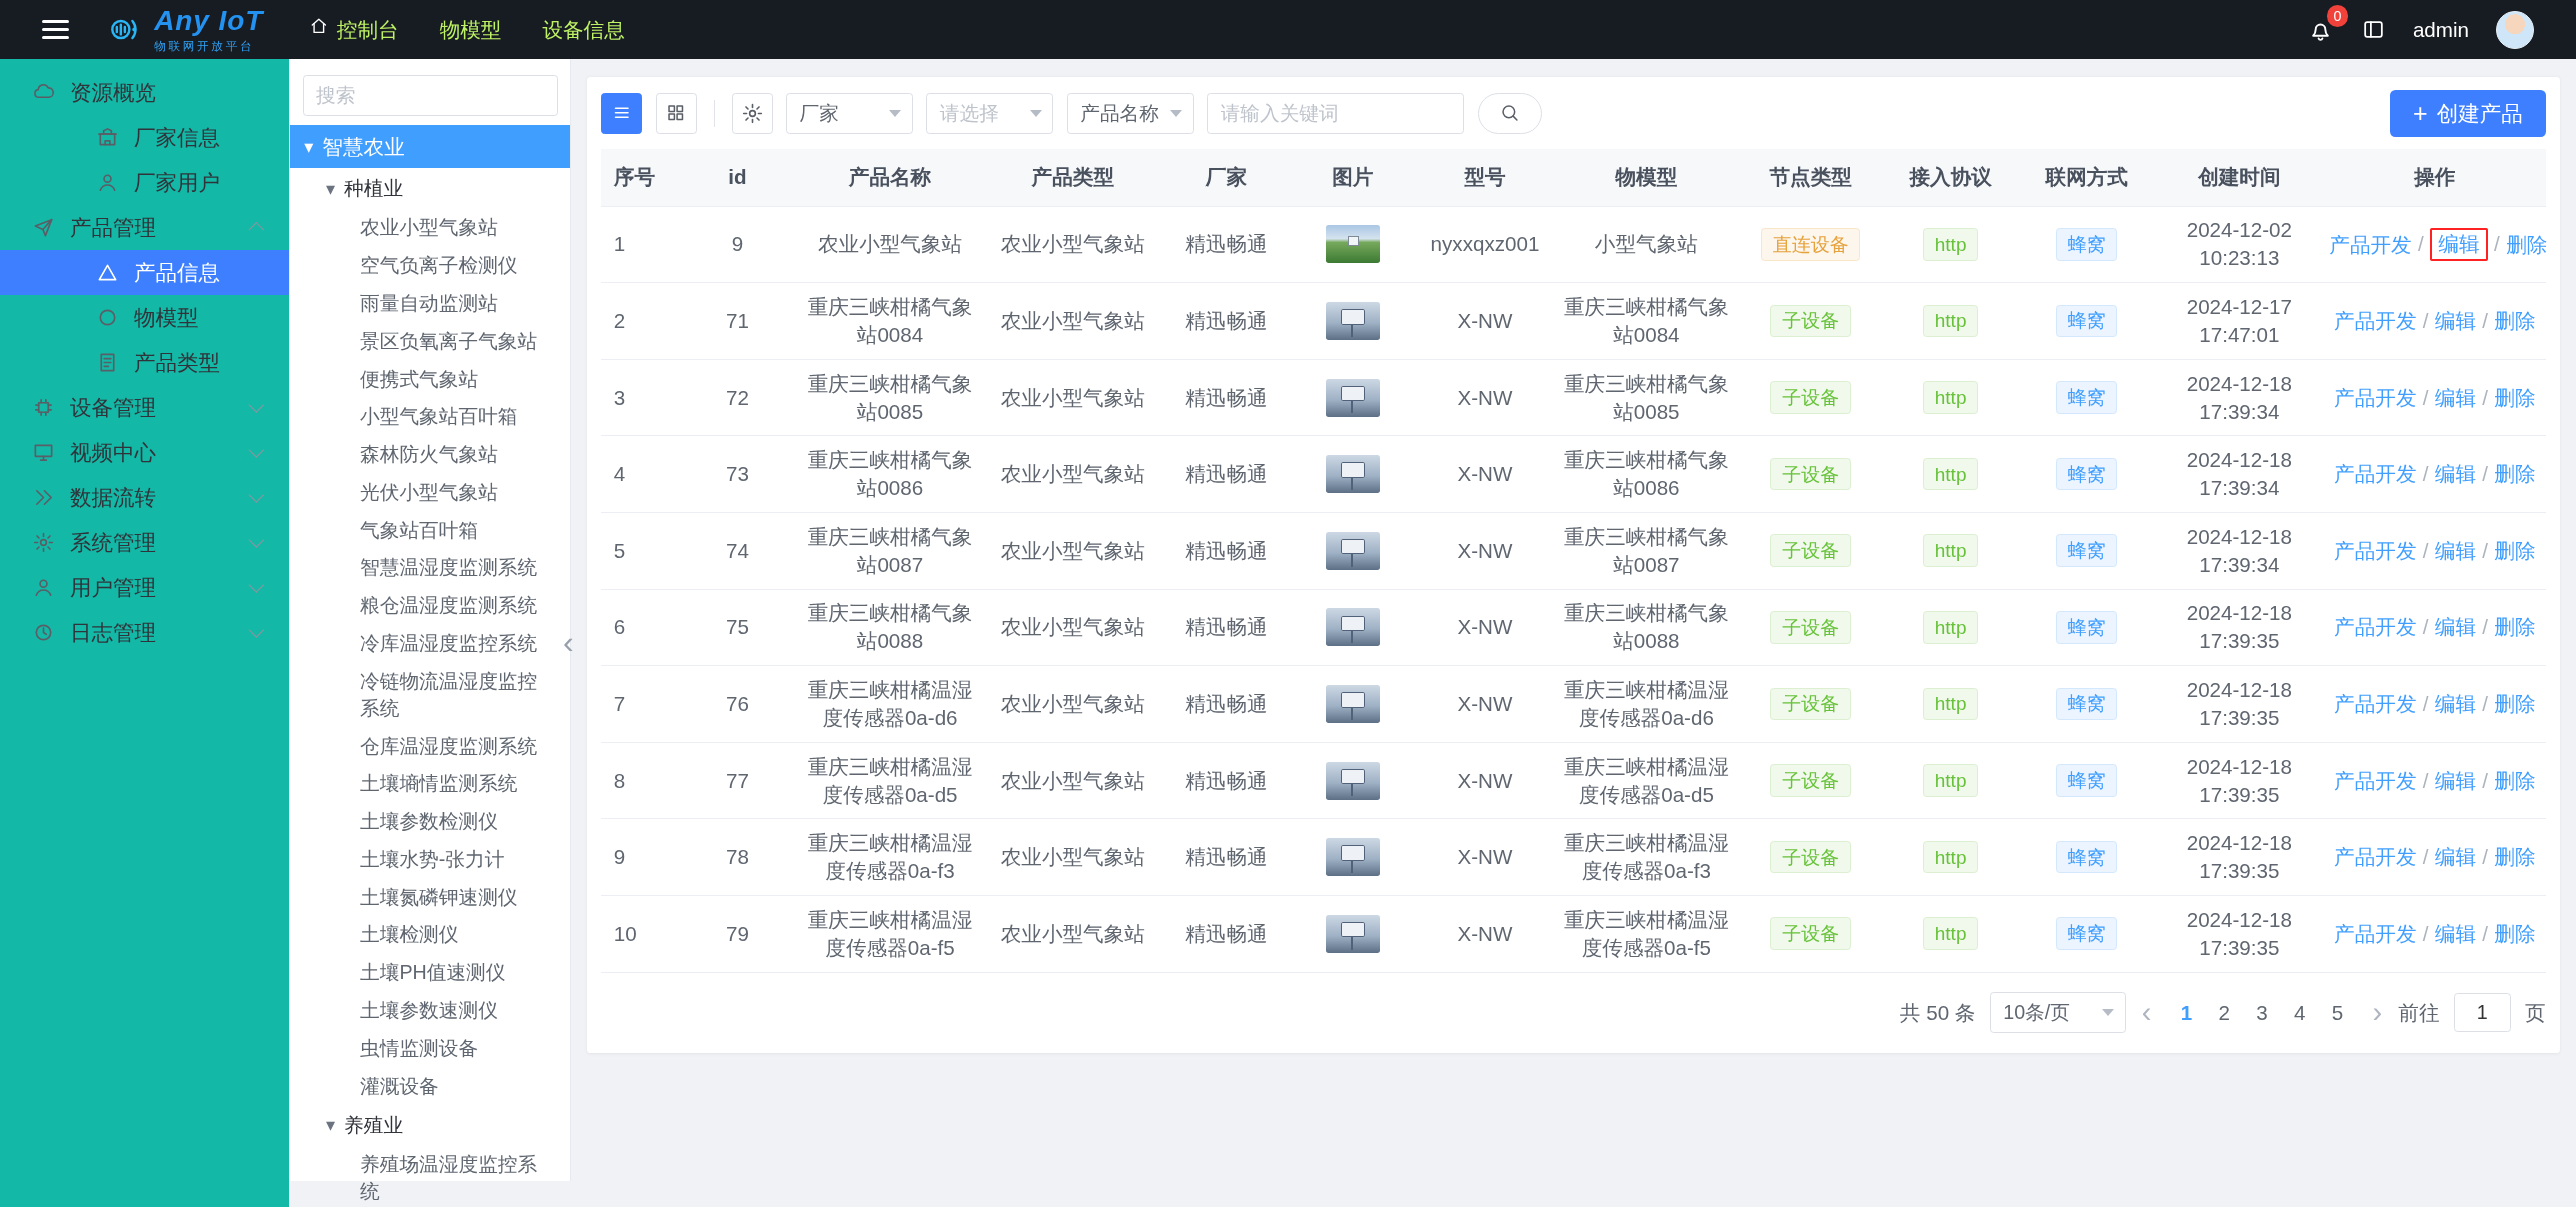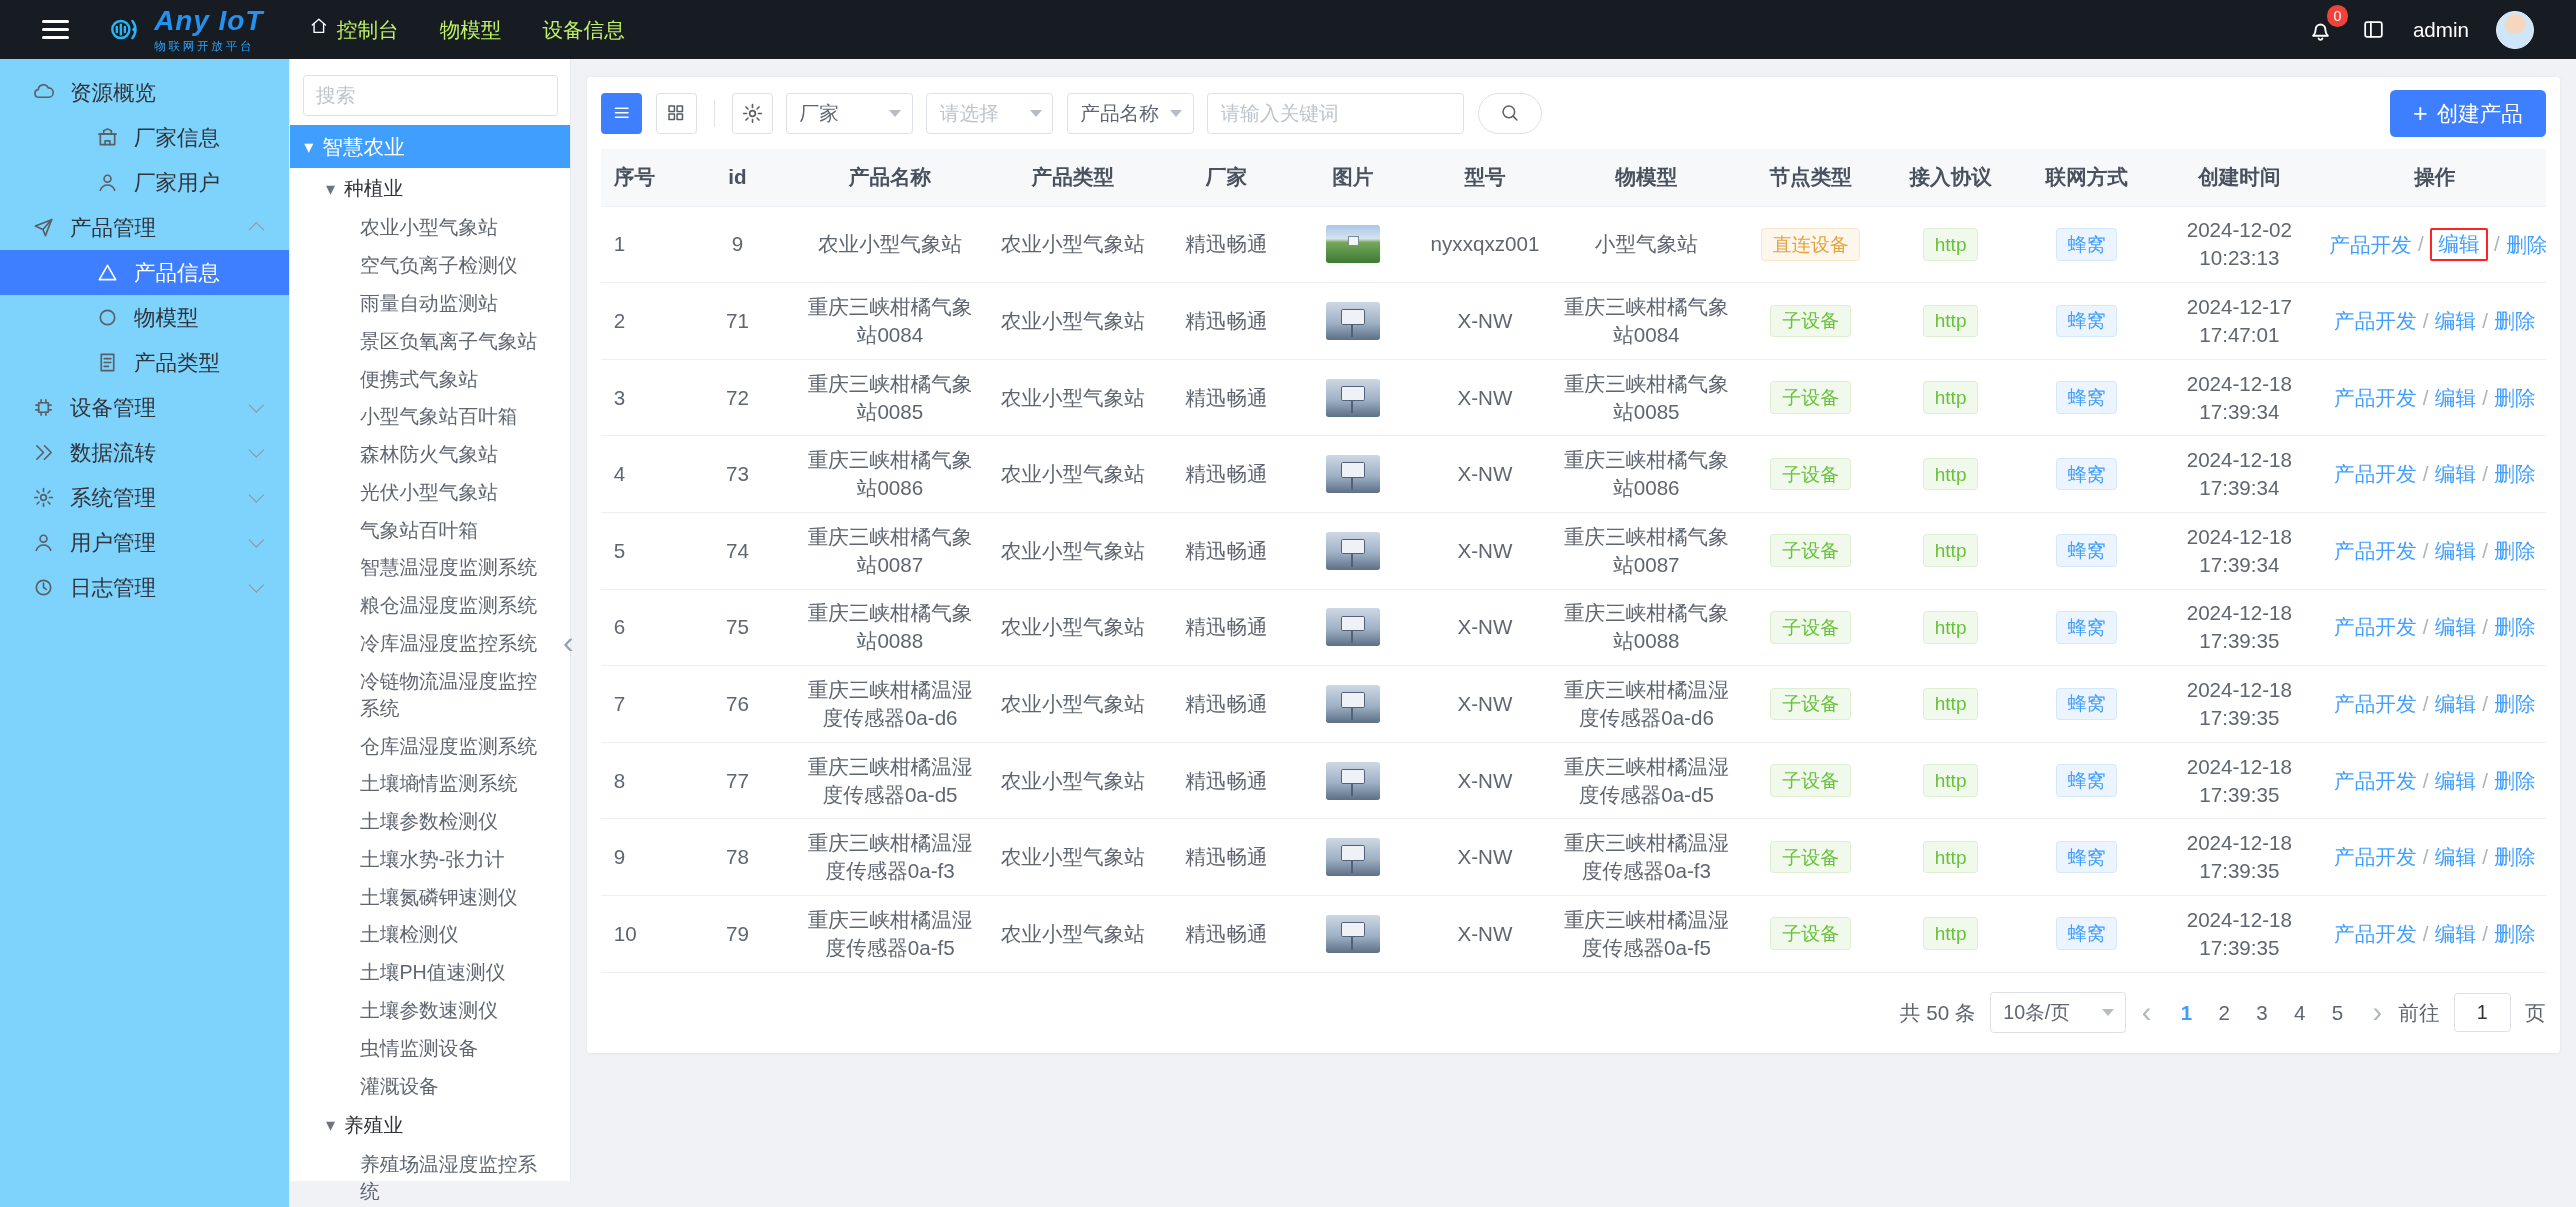--- a/index.html
+++ b/index.html
@@ -29,21 +29,21 @@
   .avatar { width:38px; height:38px; border-radius:50%; cursor:pointer;
     background:radial-gradient(circle at 50% 34%, #f6d7bd 0 33%, #cfe6f8 34% 100%);
     border:1.8px solid #e8f2fb; }
   .ico { display:inline-flex; align-items:center; justify-content:center; color:#5a5e66; }
   .topbar .ico { color:#fff; }
 
   
   .layout { flex:1; display:flex; min-height:0; align-items:stretch; }
 
   
-  .sidebar { flex:0 0 290px; width:290px; background:#7dd3fc; padding-top:10.7px; border-right:0.9px solid #ececf0; }
+  .sidebar { flex:0 0 290px; width:290px; background:#14b8a6; padding-top:10.7px; border-right:0.9px solid #ececf0; }
   .sb-item { display:flex; align-items:center; height:45px; padding:0 27px 0 32px; gap:15px; font-size:21.5px; color:#30333a; cursor:pointer; }
   .sb-sub { padding-left:96px; }
   .sb-item.active { background:#3d7fff; color:#fff; }
   .sb-item.active .ico { color:#fff; }
   .chev { width:10.7px; height:10.7px; border-right:1.8px solid #8f949e; border-bottom:1.8px solid #8f949e; margin-left:auto; flex:0 0 auto; }
   .chev.down { transform:rotate(45deg) translate(-1.8px,-1.8px); }
   .chev.up { transform:rotate(-135deg) translate(-1.8px,-1.8px); }
 
   
   .tree-panel { flex:0 0 281px; width:281px; background:#fff; position:relative; border-right:0.9px solid #e6e9ef; align-self:flex-start; height:calc(100% - 27px); }
@@ -234,20 +234,30 @@
           <span>产品类型</span>
         </div>
         <div class="sb-item">
           <span class="ico">
             <svg viewBox="0 0 24 24" width="23" height="23" fill="none" stroke="currentColor" stroke-width="1.7" stroke-linecap="round" stroke-linejoin="round">
               <rect x="7" y="7" width="10" height="10"></rect>
               <path d="M9.5 7V4M14.5 7V4M9.5 20v-3M14.5 20v-3M7 9.5H4M7 14.5H4M20 9.5h-3M20 14.5h-3"></path>
             </svg>
           </span>
           <span>设备管理</span>
+          <span class="chev down"></span>
+        </div>
+        <div class="sb-item">
+          <span class="ico">
+            <svg viewBox="0 0 24 24" width="23" height="23" fill="none" stroke="currentColor" stroke-width="1.7" stroke-linecap="round" stroke-linejoin="round">
+              <rect x="3.5" y="4.5" width="17" height="11.5"></rect>
+              <path d="M9 20h6M12 16v4"></path>
+            </svg>
+          </span>
+          <span>视频中心</span>
           <span class="chev down"></span>
         </div>
         <div class="sb-item">
           <span class="ico">
             <svg viewBox="0 0 24 24" width="23" height="23" fill="none" stroke="currentColor" stroke-width="1.7" stroke-linecap="round" stroke-linejoin="round">
               <path d="M5 5l7 7-7 7M13 5l7 7-7 7"></path>
             </svg>
           </span>
           <span>数据流转</span>
           <span class="chev down"></span>

